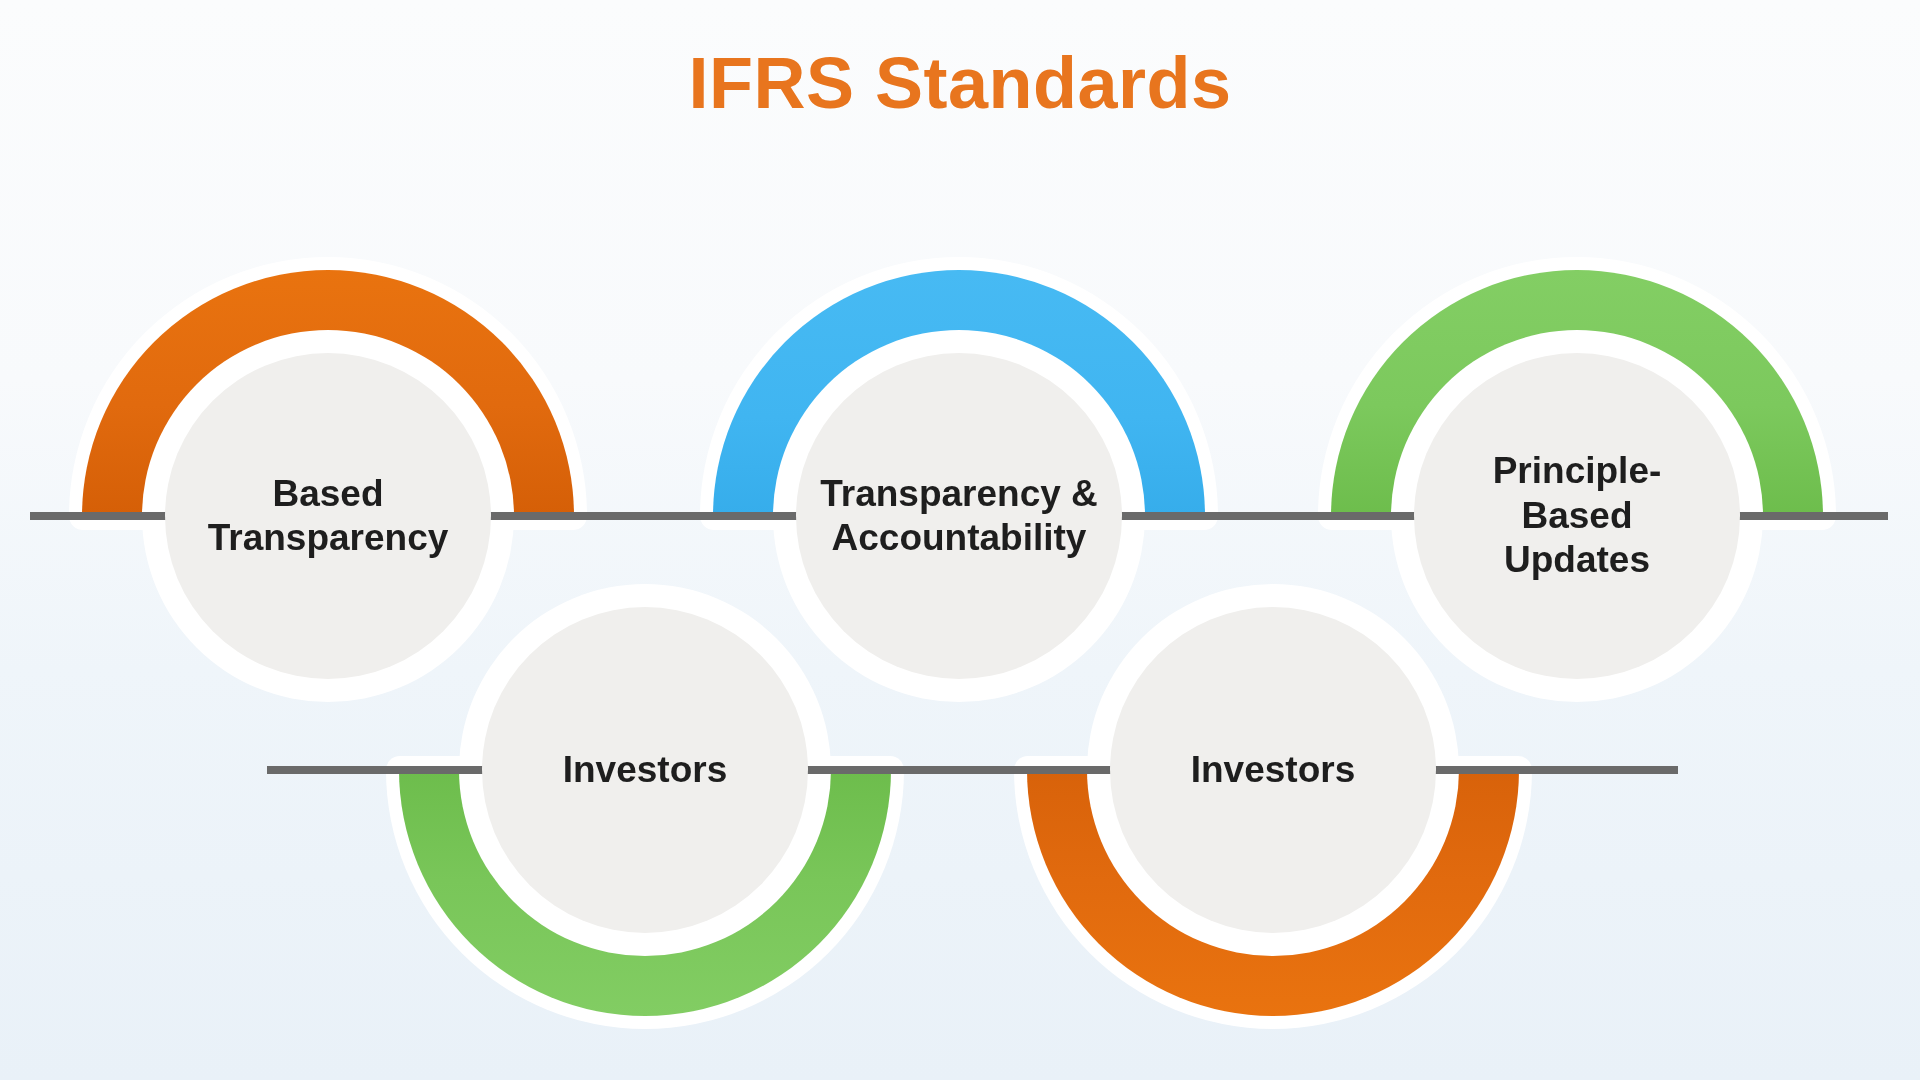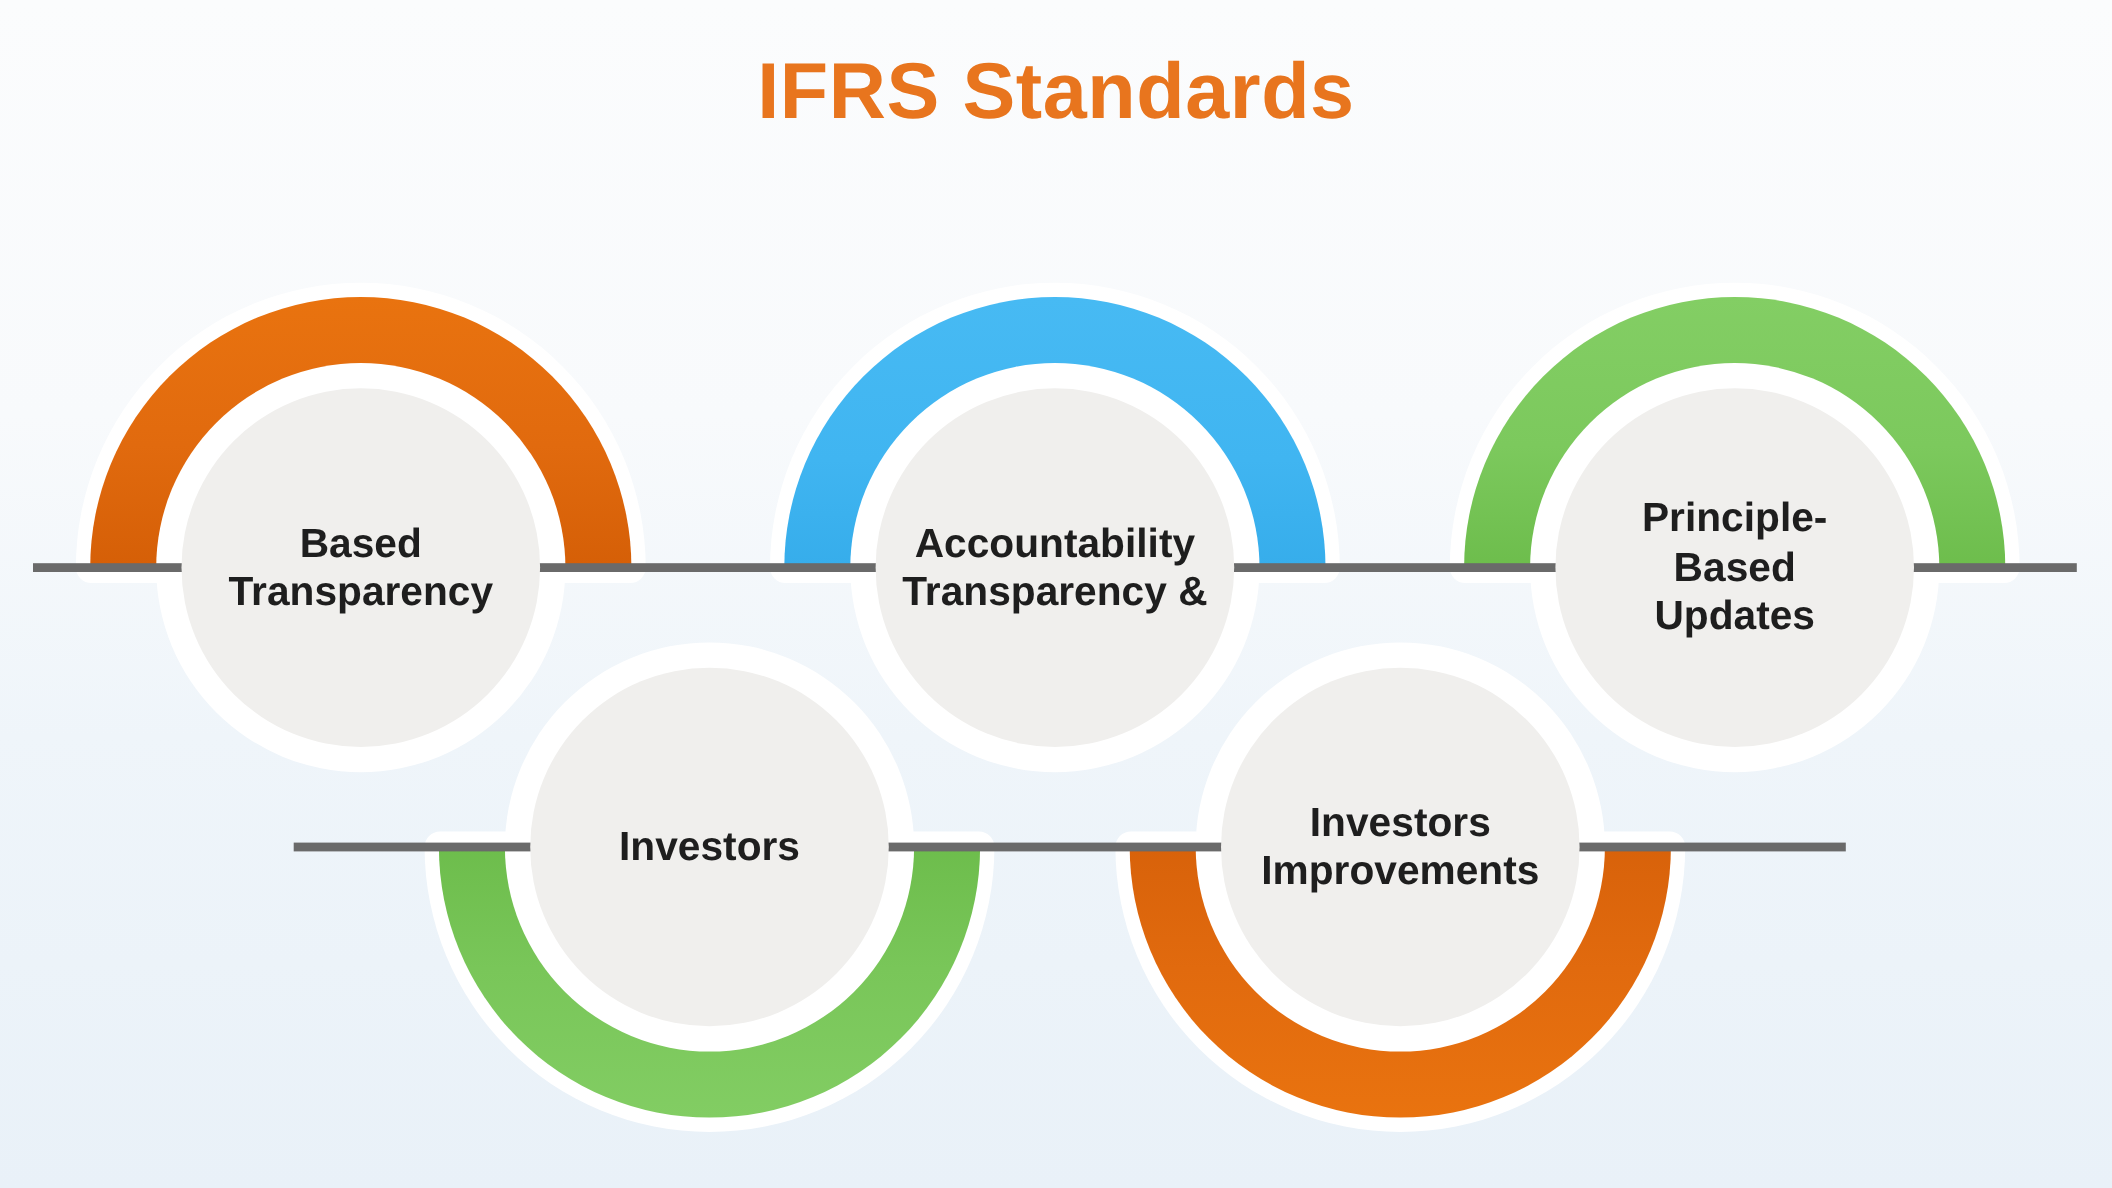--- a/index.html
+++ b/index.html
@@ -111,22 +111,22 @@
       </div>
     </div>
   </div>
 
   <div class="unit u2">
     <div class="plate top"></div>
     <div class="arcfill blue top"></div>
     <div class="halo"></div>
     <div class="disc">
       <div class="label">
+        <span>Transparency &amp;</span>
         <span>Accountability</span>
-        <span>Transparency &amp;</span>
       </div>
     </div>
   </div>
 
   <div class="unit u3">
     <div class="plate top"></div>
     <div class="arcfill green top"></div>
     <div class="halo"></div>
     <div class="disc">
       <div class="label">
@@ -148,18 +148,17 @@
     </div>
   </div>
 
   <div class="unit u5">
     <div class="plate bottom"></div>
     <div class="arcfill orange bottom"></div>
     <div class="halo"></div>
     <div class="disc">
       <div class="label">
         <span>Investors</span>
-        <span>Improvements</span>
       </div>
     </div>
   </div>
 
 </div>
 
 </body></html>

